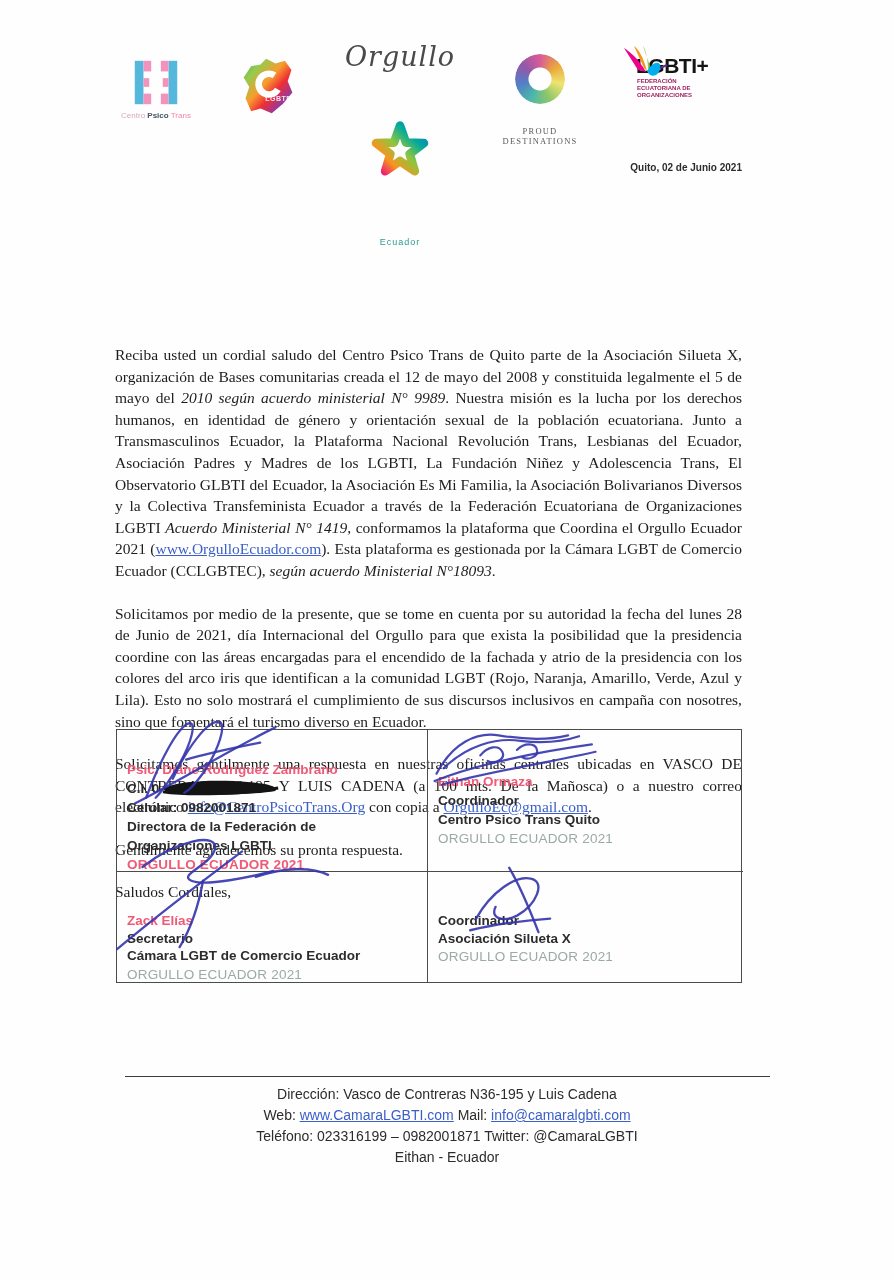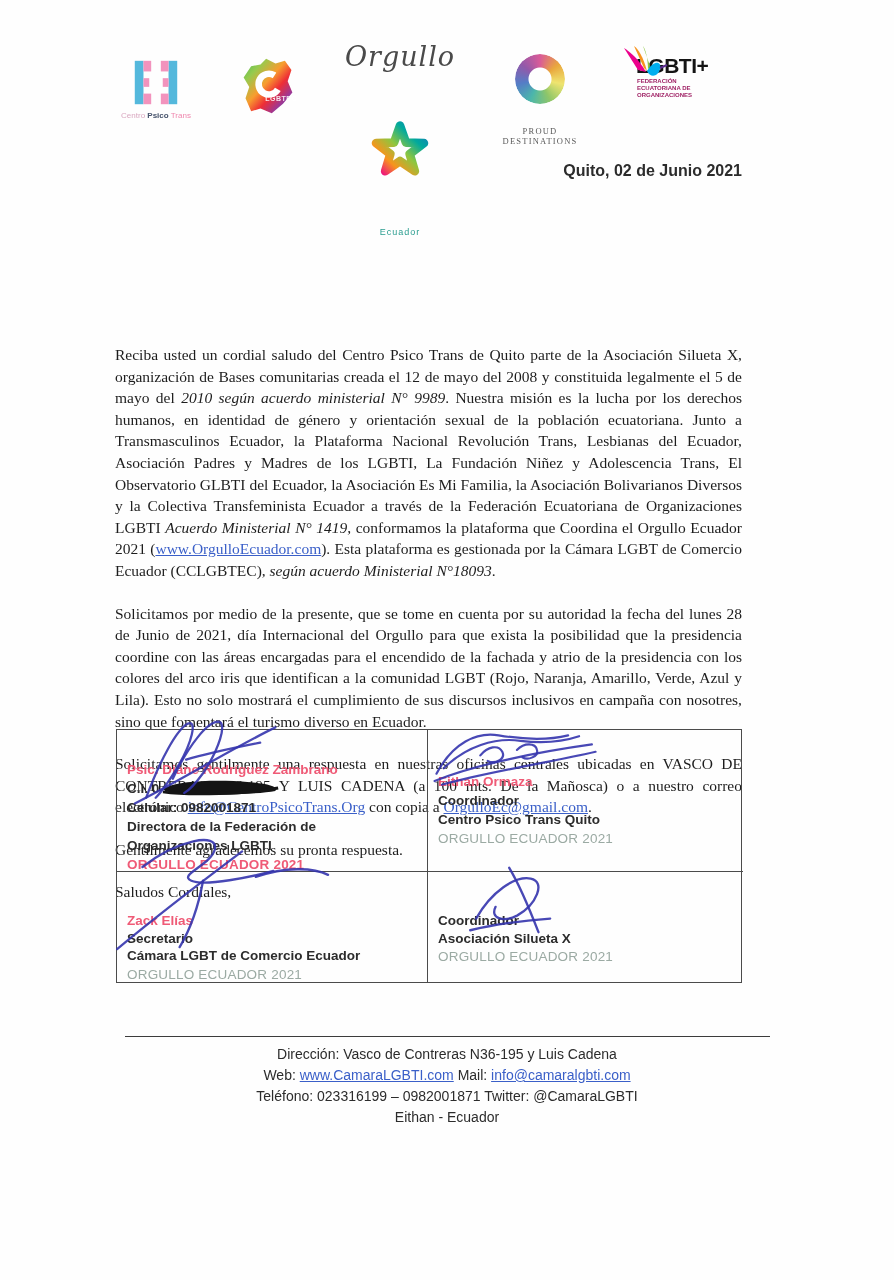--- a/index.html
+++ b/index.html
@@ -11,35 +11,35 @@
   
   .logos{position:absolute;top:44px;left:118px;width:600px;display:flex;justify-content:space-between;align-items:flex-start;}
   .logo{display:flex;flex-direction:column;align-items:center;}
   .logo-cpt{width:76px;margin-top:12px;}
   .cpt-caption{font-family:"Liberation Sans",sans-serif;font-size:8px;margin-top:1px;white-space:nowrap;}
   .cpt-caption .w1{color:#d9a8c0;} .cpt-caption .w2{color:#45526b;font-weight:bold;} .cpt-caption .w3{color:#ef87ae;}
   .logo-map{width:62px;margin-top:10px;position:relative;}
   .map-label{position:absolute;right:2px;bottom:16px;font-family:"Liberation Sans",sans-serif;font-size:7px;font-weight:bold;color:rgba(255,255,255,.88);letter-spacing:.5px;}
   .logo-orgullo{width:116px;margin-top:-2px;gap:44px;}
   .orgullo-script{font-family:"DejaVu Serif",serif;font-style:italic;font-size:27px;color:#4a4a4a;letter-spacing:1px;line-height:30px;}
-  .orgullo-sub{font-family:"Liberation Sans",sans-serif;font-size:9px;color:#2a9d8f;margin-top:5px;letter-spacing:1px;}
+  .orgullo-sub{font-family:"Liberation Sans",sans-serif;font-size:9px;color:#2a9d8f;margin-top:15px;letter-spacing:1px;}
   .logo-pd{width:78px;margin-top:10px;gap:16px;}
   .pd-ring{width:50px;height:50px;border-radius:50%;
     background:conic-gradient(#e84393,#f39c12,#f1e34b,#7cc44a,#27b3a5,#3b6fd0,#8e44ad,#e84393);
     -webkit-mask:radial-gradient(circle,transparent 0 11px,#000 12px);
     mask:radial-gradient(circle,transparent 0 11px,#000 12px);
     filter:saturate(.85) opacity(.9);}
   .pd-text{font-family:"Liberation Serif",serif;font-size:8.5px;color:#5a5a5a;letter-spacing:1.2px;text-align:center;margin-top:6px;line-height:10px;}
   .logo-lgbti{width:96px;margin-top:12px;align-items:flex-start;position:relative;}
   .lgbti-word{font-family:"Liberation Sans",sans-serif;font-weight:bold;font-size:21px;color:#141414;letter-spacing:-.5px;line-height:20px;margin-left:14px;}
   .lgbti-sub{font-family:"Liberation Sans",sans-serif;font-size:6px;font-weight:bold;color:#9e1f63;width:74px;line-height:7px;margin-left:15px;margin-top:2px;}
   .lgbti-bird{position:absolute;top:-12px;left:0;}
   
   .date-line{position:absolute;top:162px;left:115px;width:627px;text-align:right;
-    font-family:"Liberation Sans",sans-serif;font-weight:bold;font-size:16px;color:#2c2c2c;}
+    font-family:"Liberation Sans",sans-serif;font-weight:bold;font-size:10px;color:#2c2c2c;}
   .recipient{position:absolute;top:199px;left:115px;
     font-family:"Liberation Sans",sans-serif;font-weight:bold;font-size:15px;color:#2c2c2c;line-height:22.5px;}
   .body-text{position:absolute;top:327px;left:115px;width:627px;
     font-size:15.5px;line-height:21.6px;text-align:justify;color:#1d1d1d;margin-top:17px;}
   .body-text p{margin:0 0 21px 0;}
   .body-text .closing{margin-bottom:0;}
   .it{font-style:italic;}
   a.link{color:#3a5fc8;text-decoration:underline;cursor:pointer;}
   
   .sig-table{position:absolute;top:729px;left:116px;width:626px;display:grid;
@@ -52,21 +52,21 @@
   .sig-name{font-weight:bold;font-size:13.5px;color:#ef5a76;line-height:19px;}
   .sig-line{font-weight:bold;font-size:13.5px;color:#2c2c2c;line-height:19px;}
   .cell-2 .sig-line,.cell-3 .sig-line,.cell-2 .sig-name,.cell-3 .sig-name{line-height:17.5px;}
   .sig-tag{font-size:13.5px;color:#9baaa3;line-height:19px;letter-spacing:.2px;}
   .sig-tag.pink{color:#ef5a76;font-weight:bold;}
   .pad-0{padding-top:30px;} .pad-1{padding-top:42px;} .pad-2{padding-top:40px;} .pad-3{padding-top:40px;}
   .sig-svg{position:absolute;pointer-events:none;z-index:3;}
   .sig-svg path{fill:none;stroke:#3434ad;stroke-width:2.4;stroke-linecap:round;opacity:.9;}
   .redaction{display:inline-block;vertical-align:-3px;margin-left:2px;}
   
-  .footer{position:absolute;top:1036px;left:0;width:894px;text-align:center;
+  .footer{position:absolute;top:1076px;left:0;width:894px;text-align:center;
     font-family:"Liberation Sans",sans-serif;font-size:14px;color:#2c2c2c;line-height:21px;}
   .footer-rule{width:645px;margin:0 auto 7px auto;border:none;border-top:1.6px solid #3c3c3c;}
 </style>
 </head>
 <body>
 
 <div class="page">
 
   <div class="logos">
 

